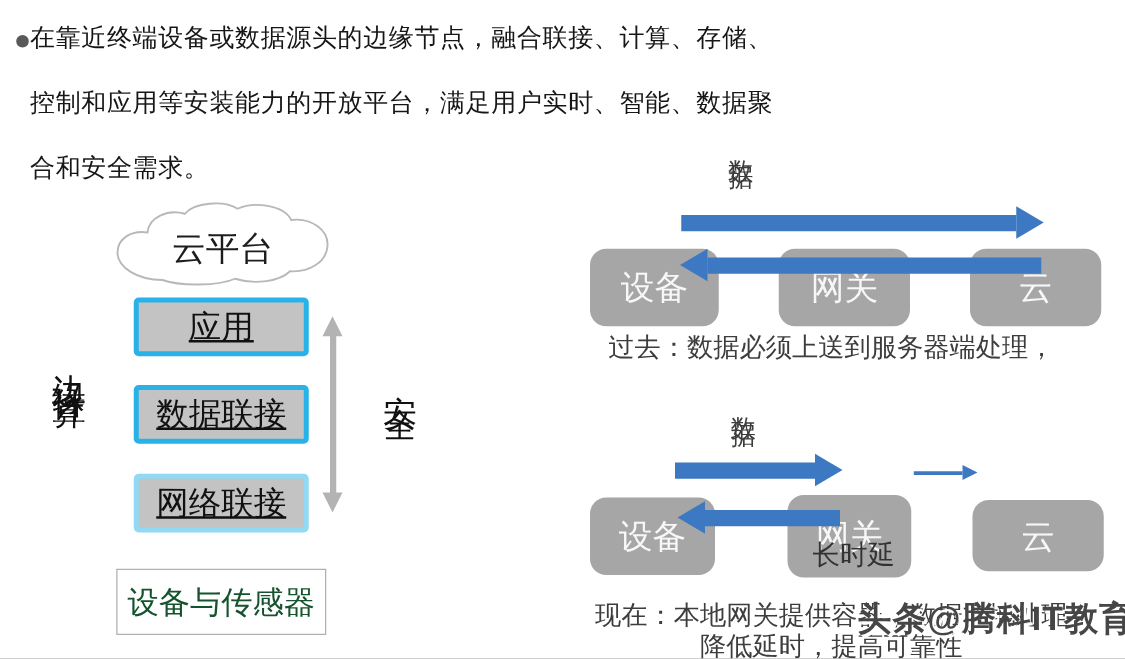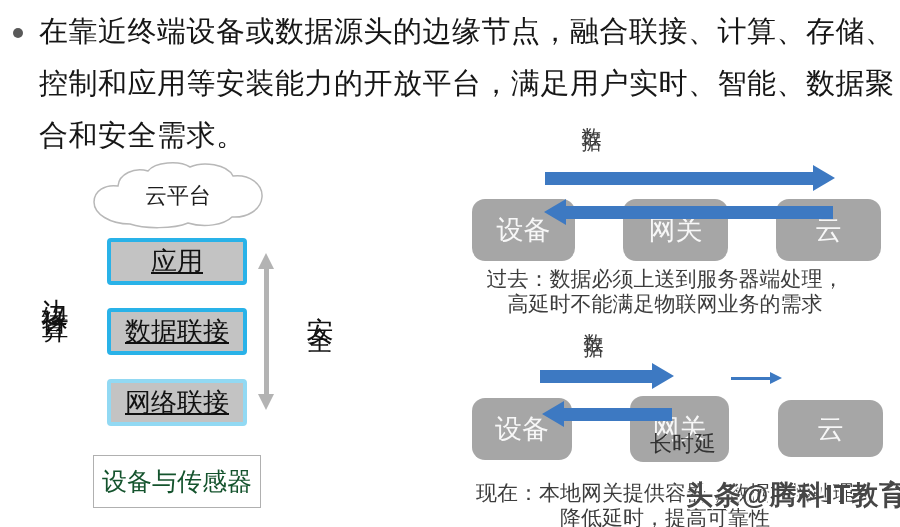--- a/index.html
+++ b/index.html
@@ -6,30 +6,30 @@
   .stage {
     position:relative; width:900px; height:527px; background:#ffffff;
     overflow:hidden; font-family:"Liberation Serif", serif; margin:0 auto;
   }
   
   .bullet-dot {
     position:absolute; left:13px; top:28px; width:10px; height:10px;
     border-radius:50%; background:#595959;
   }
   .bullet-line {
-    position:absolute; left:39px; white-space:nowrap;
-    font-size:29px; line-height:34px; color:#161616; letter-spacing:0.5px;
+    position:absolute; left:24px; white-space:nowrap;
+    font-size:20px; line-height:34px; color:#161616; letter-spacing:0.5px;
   }
   .bl-0 { top:14px; } .bl-1 { top:66px; } .bl-2 { top:118px; }
 
   
   .cloud-svg { position:absolute; left:84px; top:158px; }
   .cloud-label {
     position:absolute; left:84px; top:181px; width:188px; text-align:center;
-    font-size:22px; color:#1c1c1c;
+    font-size:27px; color:#1c1c1c;
   }
   .layer {
     position:absolute; left:107px; width:140px; height:47px; box-sizing:border-box;
     background:#c3c3c3; border:4px solid #29b2e8; border-radius:4px;
     display:flex; align-items:center; justify-content:center;
     font-size:26px; color:#111;text-decoration:underline;
   }
   .layer-0 { top:238px; }
   .layer-1 { top:308px; }
   .layer-2 { top:379px; border-color:#92d9f3;text-align:right; }
@@ -159,21 +159,20 @@
   <div class="node d1-gateway">网关</div>
   <div class="node d1-cloud">云</div>
 
   <div class="abar a1r-bar"></div>
   <div class="ahead head-right a1r-head"></div>
   <div class="abar a1l-bar"></div>
   <div class="ahead head-left a1l-head"></div>
 
   <div class="caption caption-past">
     <div>过去：数据必须上送到服务器端处理，</div>
-    <div>高延时不能满足物联网业务的需求</div>
   </div>
 
   <div class="vtext data-label data-2">数据</div>
 
   <div class="node d2-device">设备</div>
   <div class="node d2-gateway">网关</div>
   <div class="node d2-cloud">云</div>
 
   <div class="abar a2r-bar"></div>
   <div class="ahead head-right a2r-head"></div>

